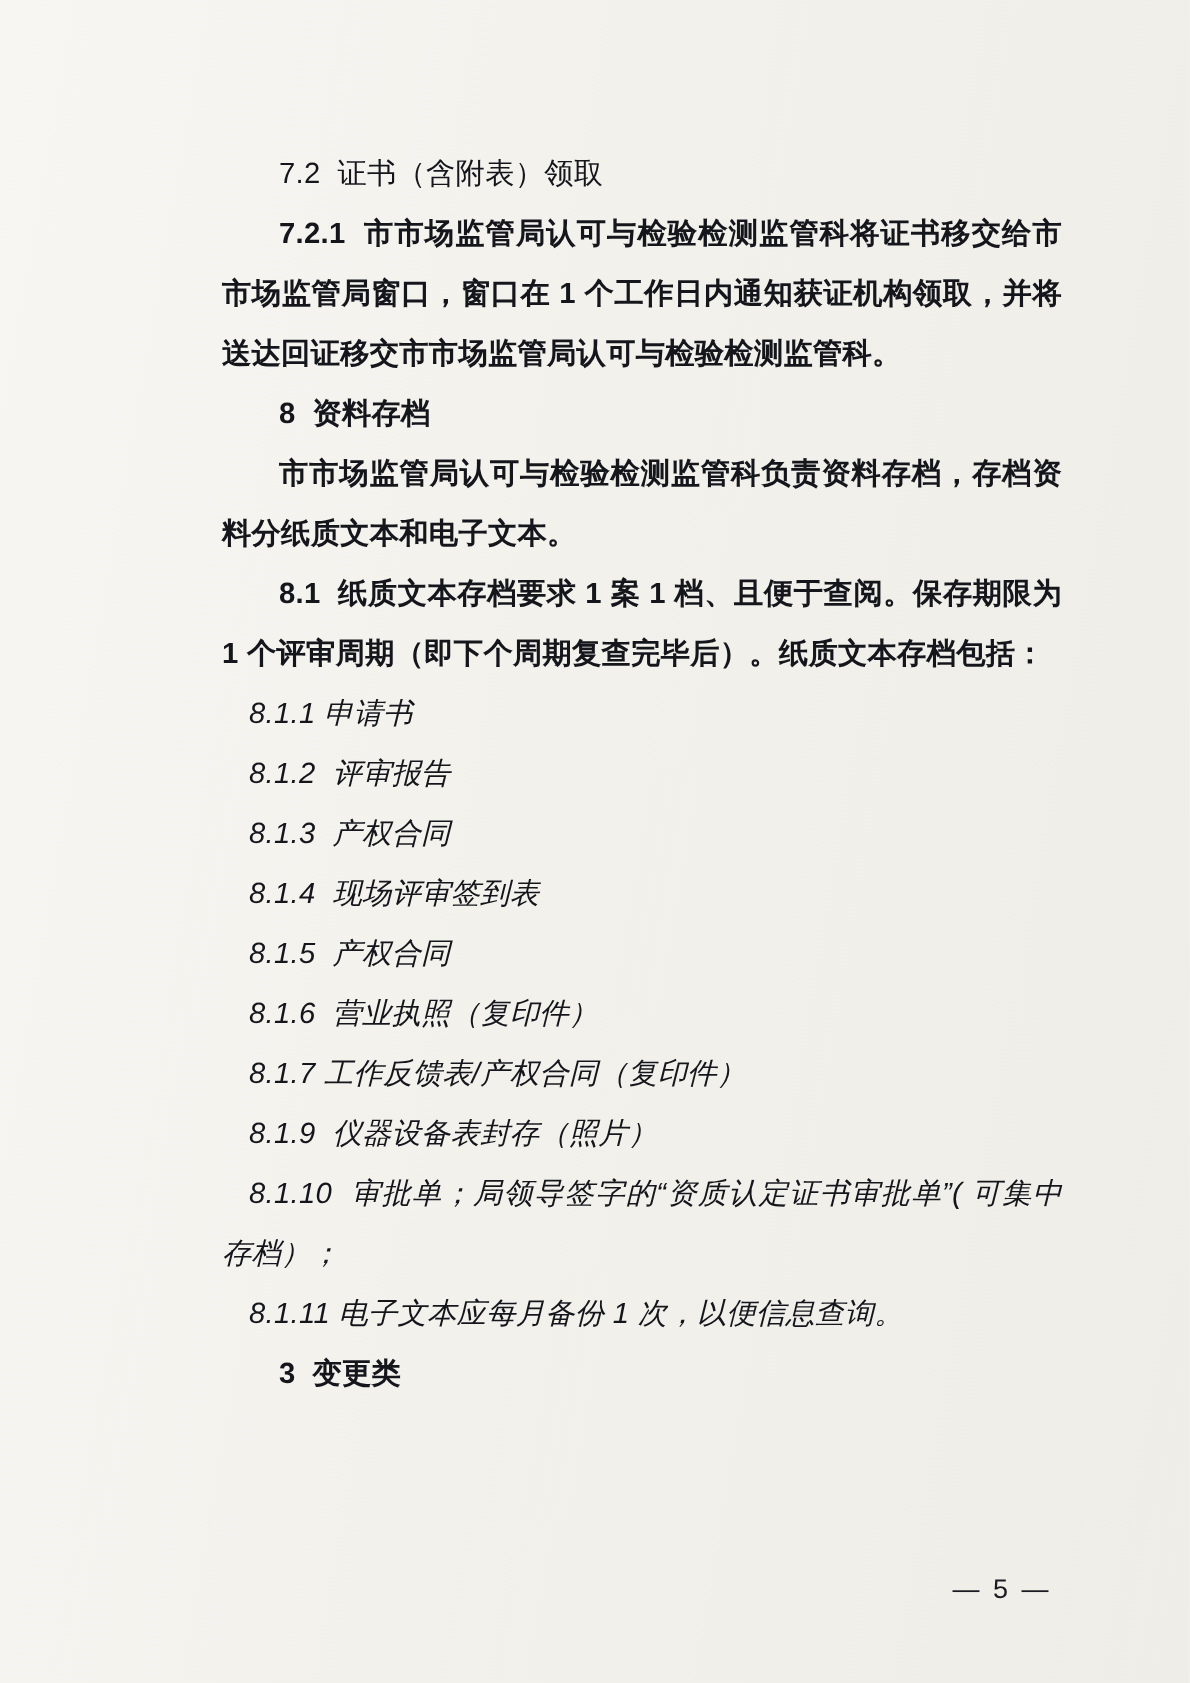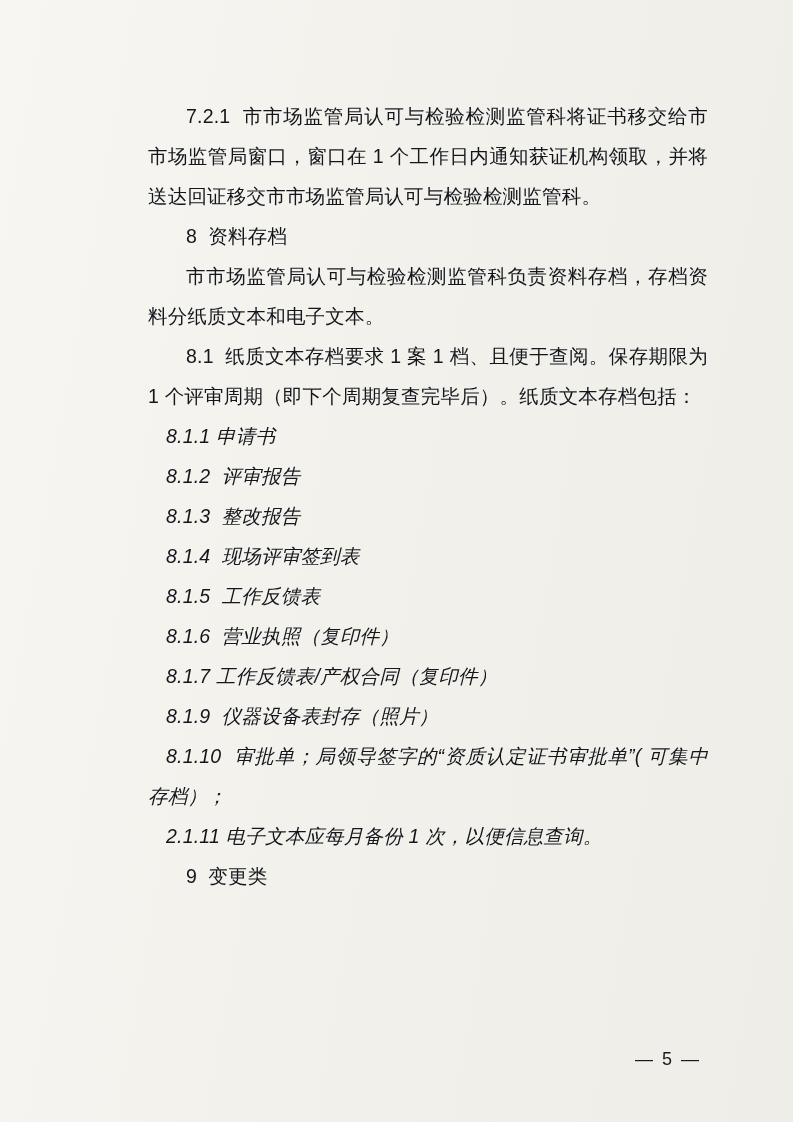--- a/index.html
+++ b/index.html
@@ -49,21 +49,21 @@
     text-indent: 38px;
   }
   .indent-small {
     text-indent: 18px;
     font-style: italic;
   }
   .tight {
     text-align: left;
   }
   .body-bold {
-    font-weight: normal;
+    font-weight: bold;
   }
   .justified-block {
     text-align: justify;
     text-justify: inter-ideograph;
   }
   .footer {
     position: absolute;
     right: 92px;
     bottom: 52px;
     font-size: 18px;
@@ -71,40 +71,41 @@
     letter-spacing: 2px;
     z-index: 2;
   }
 </style>
 </head>
 <body>
 
 <div class="page">
   <div class="content">
 
+    <p class="para indent tight">7.2  证书（含附表）领取</p>
 
     <p class="para indent body-bold justified-block">7.2.1  市市场监管局认可与检验检测监管科将证书移交给市市场监管局窗口，窗口在 1 个工作日内通知获证机构领取，并将送达回证移交市市场监管局认可与检验检测监管科。</p>
 
     <p class="para indent tight body-bold">8  资料存档</p>
 
     <p class="para indent body-bold justified-block">市市场监管局认可与检验检测监管科负责资料存档，存档资料分纸质文本和电子文本。</p>
 
     <p class="para indent body-bold justified-block">8.1  纸质文本存档要求 1 案 1 档、且便于查阅。保存期限为 1 个评审周期（即下个周期复查完毕后）。纸质文本存档包括：</p>
 
     <p class="para indent-small tight">8.1.1 申请书</p>
     <p class="para indent-small tight">8.1.2  评审报告</p>
-    <p class="para indent-small tight">8.1.3  整改报告</p>
+    <p class="para indent-small tight">8.1.3  产权合同</p>
     <p class="para indent-small tight">8.1.4  现场评审签到表</p>
-    <p class="para indent-small tight">8.1.5  工作反馈表</p>
+    <p class="para indent-small tight">8.1.5  产权合同</p>
     <p class="para indent-small tight">8.1.6  营业执照（复印件）</p>
     <p class="para indent-small tight">8.1.7 工作反馈表/产权合同（复印件）</p>
     <p class="para indent-small tight">8.1.9  仪器设备表封存（照片）</p>
 
     <p class="para indent-small justified-block">8.1.10  审批单；局领导签字的“资质认定证书审批单”( 可集中存档）；</p>
 
-    <p class="para indent-small tight">2.1.11 电子文本应每月备份 1 次，以便信息查询。</p>
+    <p class="para indent-small tight">8.1.11 电子文本应每月备份 1 次，以便信息查询。</p>
 
-    <p class="para indent tight body-bold">9  变更类</p>
+    <p class="para indent tight body-bold">3  变更类</p>
 
   </div>
 
   <div class="footer">— 5 —</div>
 </div>
 
 </body></html>

